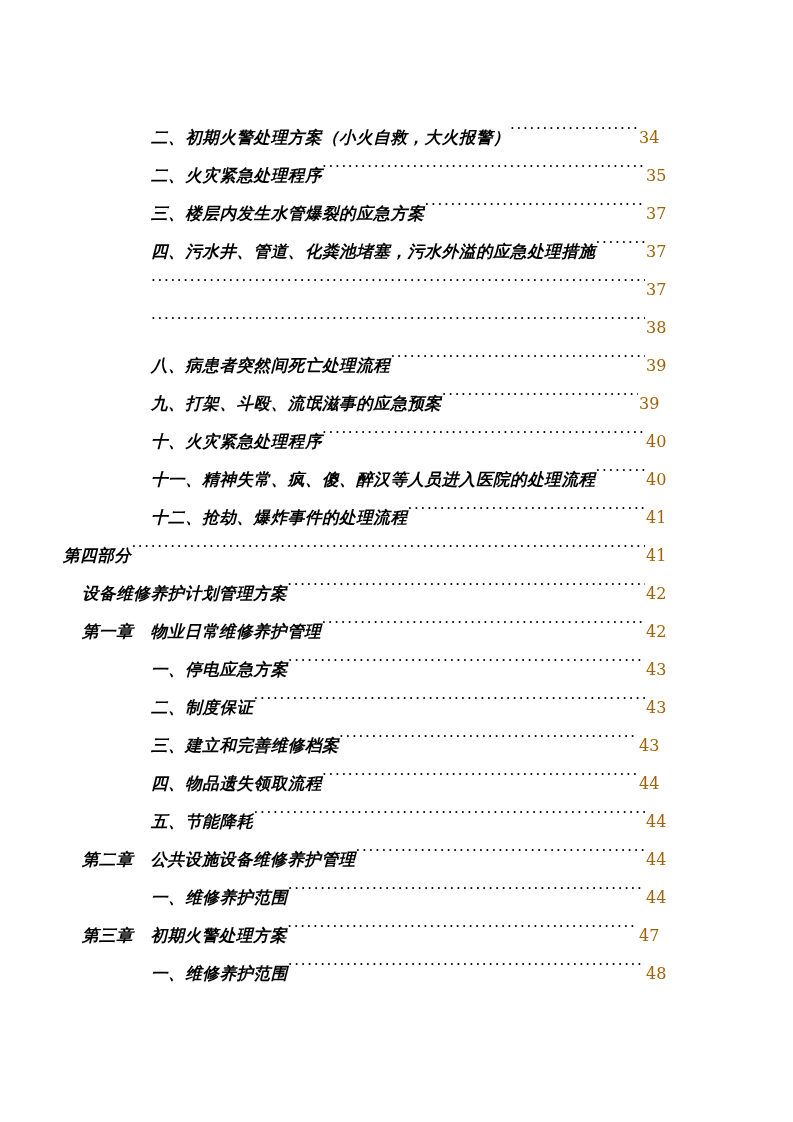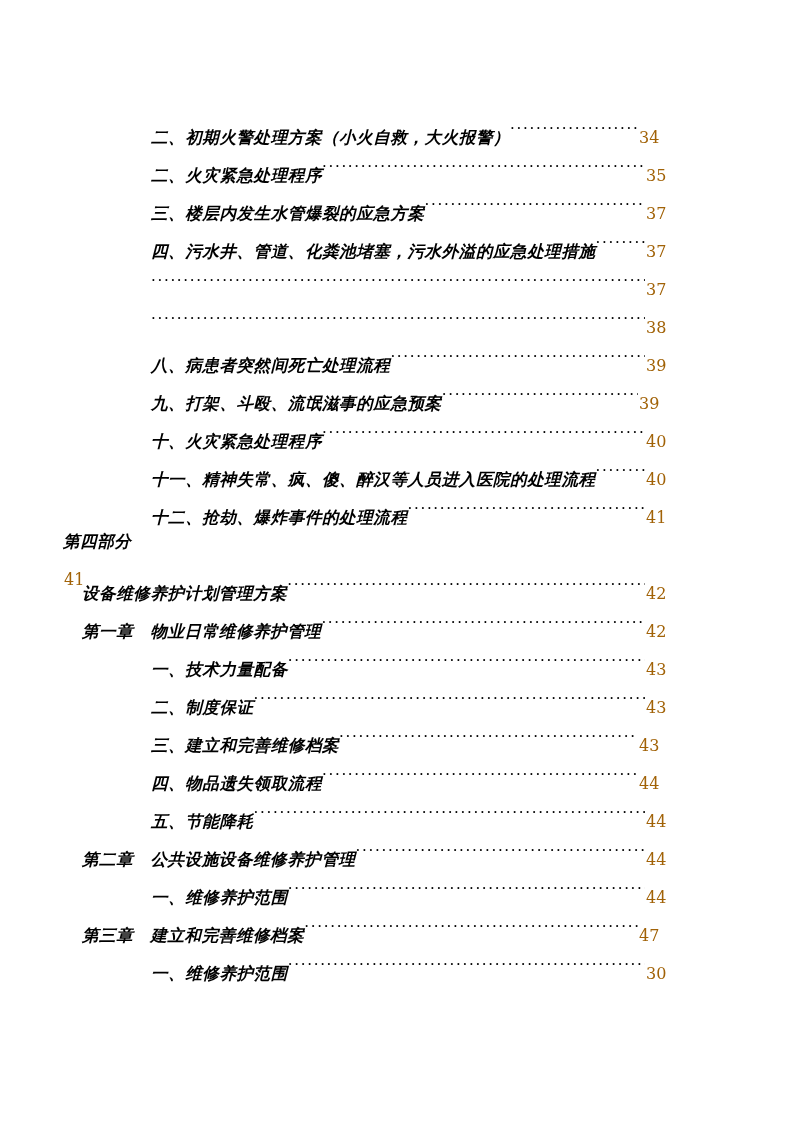--- a/index.html
+++ b/index.html
@@ -64,21 +64,21 @@
     flex: 0 0 auto;
     font-family: "DejaVu Serif", "Liberation Serif", serif;
     font-size: 16px;
     line-height: 38px;
     color: #a16207;
     text-align: left;
     min-width: 22px;
     padding-left: 1px;
   }
   
-  .lvl-part  { padding-left: 55px; flex-direction: column; }
+  .lvl-part  { padding-left: 55px; }
   .lvl-chap  { padding-left: 74px; }
   .lvl-item  { padding-left: 143px; }
   .gap-pre   { padding-right: 60px; }
 </style>
 </head>
 <body>
 
 <div class="page">
   <div class="toc" id="toc-root">
       <div class="toc-entry lvl-item gap-pre">
@@ -143,21 +143,21 @@
         <span class="entry-title">设备维修养护计划管理方案</span>
         <span class="leader"></span>
         <span class="entry-page">42</span>
       </div>
       <div class="toc-entry lvl-chap">
         <span class="entry-title">第一章　物业日常维修养护管理</span>
         <span class="leader"></span>
         <span class="entry-page">42</span>
       </div>
       <div class="toc-entry lvl-item">
-        <span class="entry-title">一、技术力量配备</span>
+        <span class="entry-title">一、停电应急方案</span>
         <span class="leader"></span>
         <span class="entry-page">43</span>
       </div>
       <div class="toc-entry lvl-item">
         <span class="entry-title">二、制度保证</span>
         <span class="leader"></span>
         <span class="entry-page">43</span>
       </div>
       <div class="toc-entry lvl-item gap-pre">
         <span class="entry-title">三、建立和完善维修档案</span>
@@ -178,23 +178,23 @@
         <span class="entry-title">第二章　公共设施设备维修养护管理</span>
         <span class="leader"></span>
         <span class="entry-page">44</span>
       </div>
       <div class="toc-entry lvl-item">
         <span class="entry-title">一、维修养护范围</span>
         <span class="leader"></span>
         <span class="entry-page">44</span>
       </div>
       <div class="toc-entry lvl-chap gap-pre">
-        <span class="entry-title">第三章　建立和完善维修档案</span>
+        <span class="entry-title">第三章　初期火警处理方案</span>
         <span class="leader"></span>
         <span class="entry-page">47</span>
       </div>
       <div class="toc-entry lvl-item">
         <span class="entry-title">一、维修养护范围</span>
         <span class="leader"></span>
-        <span class="entry-page">30</span>
+        <span class="entry-page">48</span>
       </div>
     </div>
 </div>
 
 </body></html>

